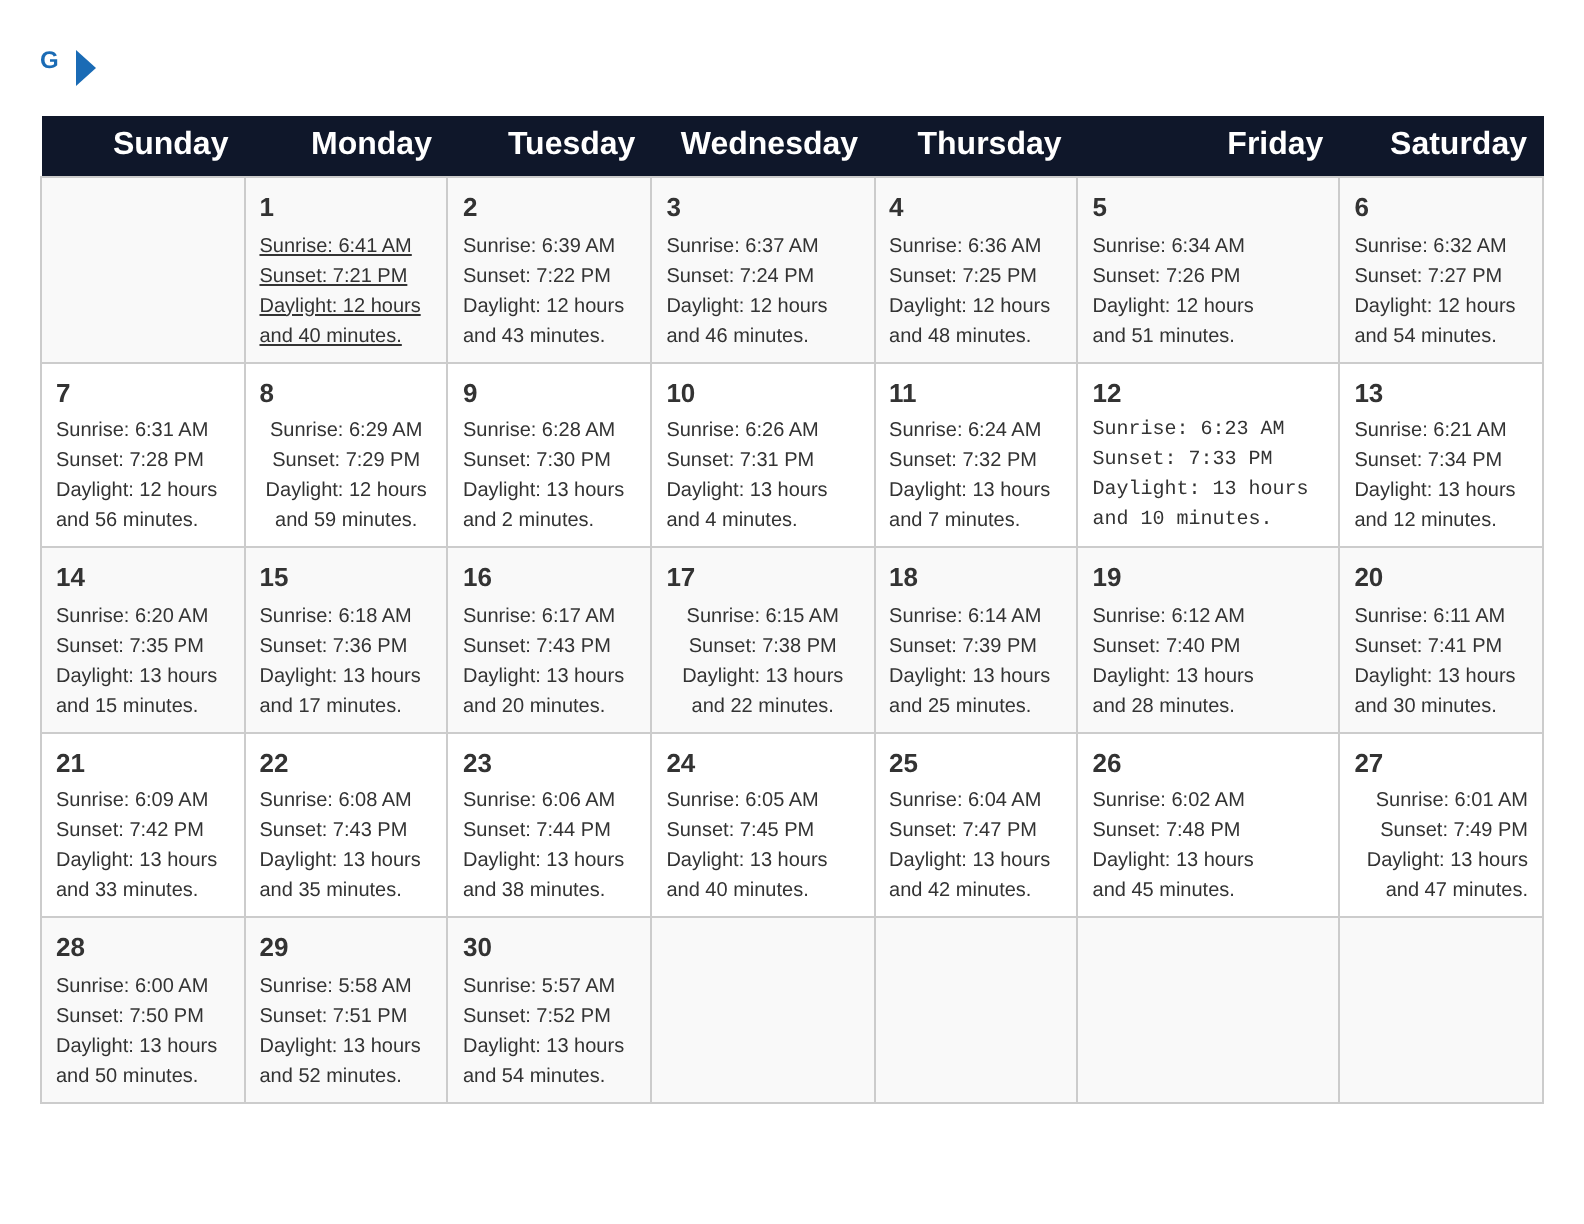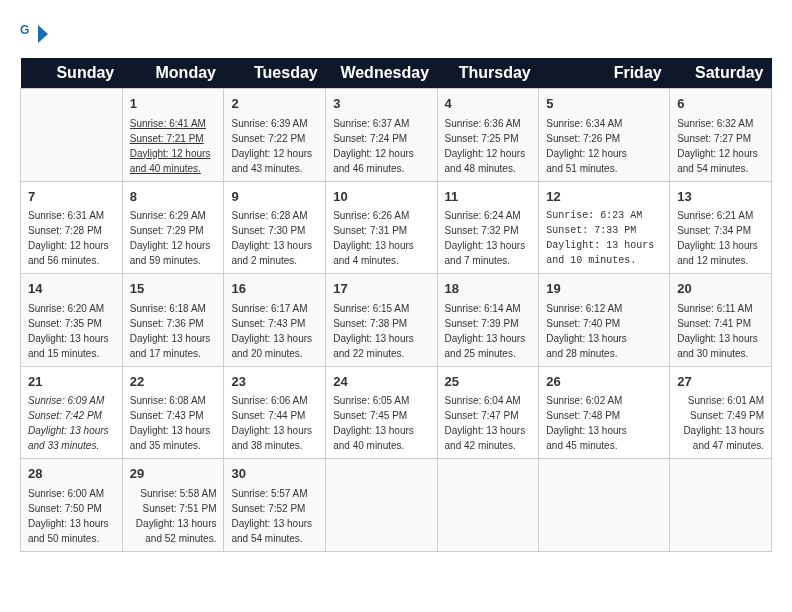--- a/index.html
+++ b/index.html
@@ -170,21 +170,21 @@
       <tr>
         <td>
           <div class="day-number">7</div>
           <div class="day-info" style="white-space: pre-line;">Sunrise: 6:31 AM
 Sunset: 7:28 PM
 Daylight: 12 hours
 and 56 minutes.</div>
         </td>
         <td>
           <div class="day-number">8</div>
-          <div class="day-info" style="white-space: pre-line;">Sunrise: 6:29 AM
+          <div class="day-info" style="white-space: pre-line; text-align: center;">Sunrise: 6:29 AM
 Sunset: 7:29 PM
 Daylight: 12 hours
 and 59 minutes.</div>
         </td>
         <td>
           <div class="day-number">9</div>
           <div class="day-info" style="white-space: pre-line;">Sunrise: 6:28 AM
 Sunset: 7:30 PM
 Daylight: 13 hours
 and 2 minutes.</div>
@@ -235,21 +235,21 @@
         </td>
         <td>
           <div class="day-number">16</div>
           <div class="day-info" style="white-space: pre-line;">Sunrise: 6:17 AM
 Sunset: 7:43 PM
 Daylight: 13 hours
 and 20 minutes.</div>
         </td>
         <td>
           <div class="day-number">17</div>
-          <div class="day-info" style="white-space: pre-line;">Sunrise: 6:15 AM
+          <div class="day-info" style="white-space: pre-line; text-align: center;">Sunrise: 6:15 AM
 Sunset: 7:38 PM
 Daylight: 13 hours
 and 22 minutes.</div>
         </td>
         <td>
           <div class="day-number">18</div>
           <div class="day-info" style="white-space: pre-line;">Sunrise: 6:14 AM
 Sunset: 7:39 PM
 Daylight: 13 hours
 and 25 minutes.</div>
@@ -265,21 +265,21 @@
           <div class="day-number">20</div>
           <div class="day-info" style="white-space: pre-line;">Sunrise: 6:11 AM
 Sunset: 7:41 PM
 Daylight: 13 hours
 and 30 minutes.</div>
         </td>
       </tr>
       <tr>
         <td>
           <div class="day-number">21</div>
-          <div class="day-info" style="white-space: pre-line; font-style: italic;">Sunrise: 6:09 AM
+          <div class="day-info" style="white-space: pre-line;">Sunrise: 6:09 AM
 Sunset: 7:42 PM
 Daylight: 13 hours
 and 33 minutes.</div>
         </td>
         <td>
           <div class="day-number">22</div>
           <div class="day-info" style="white-space: pre-line;">Sunrise: 6:08 AM
 Sunset: 7:43 PM
 Daylight: 13 hours
 and 35 minutes.</div>
@@ -323,21 +323,21 @@
       <tr>
         <td>
           <div class="day-number">28</div>
           <div class="day-info" style="white-space: pre-line;">Sunrise: 6:00 AM
 Sunset: 7:50 PM
 Daylight: 13 hours
 and 50 minutes.</div>
         </td>
         <td>
           <div class="day-number">29</div>
-          <div class="day-info" style="white-space: pre-line; text-align: right;">Sunrise: 5:58 AM
+          <div class="day-info" style="white-space: pre-line;">Sunrise: 5:58 AM
 Sunset: 7:51 PM
 Daylight: 13 hours
 and 52 minutes.</div>
         </td>
         <td>
           <div class="day-number">30</div>
           <div class="day-info" style="white-space: pre-line;">Sunrise: 5:57 AM
 Sunset: 7:52 PM
 Daylight: 13 hours
 and 54 minutes.</div>

